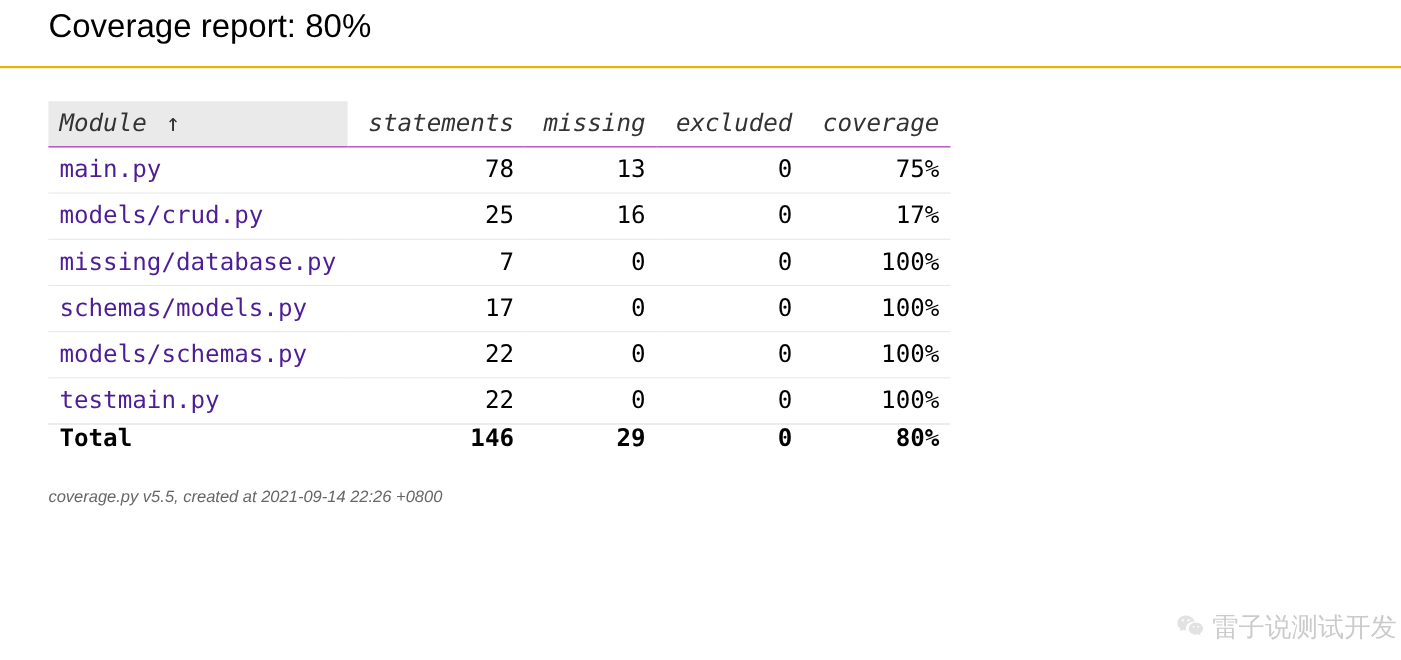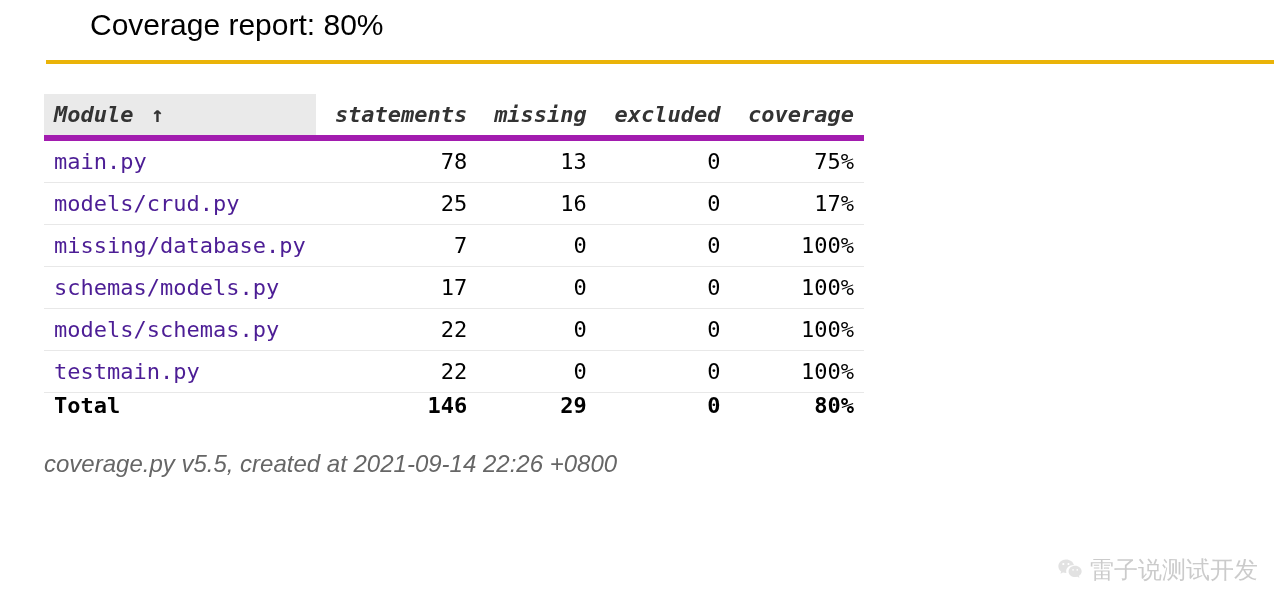--- a/index.html
+++ b/index.html
@@ -6,22 +6,21 @@
   body {
     margin: 0;
     padding: 0;
     font-family: -apple-system, BlinkMacSystemFont, "Segoe UI", Helvetica, Arial, sans-serif;
     background: #fff;
     color: #000;
     width: 1274px;
   }
   .header {
     padding: 8px 44px 18px 44px;
-    border-bottom: 4px solid #eab308;
-    margin-left: 46px;
+    border-bottom: 2px solid #eab308;
   }
   .header h1 {
     font-size: 30px;
     font-weight: 400;
     margin: 0;
   }
   .content {
     padding: 30px 44px 0 44px;
   }
   table {
@@ -32,23 +31,23 @@
     text-align: right;
     padding: 8px 10px;
     font-family: ui-monospace, SFMono-Regular, Menlo, Consolas, monospace;
     font-size: 22px;
     font-weight: 400;
     border-bottom: 1px solid #e8e8e8;
     white-space: nowrap;
   }
   th {
     font-style: italic;
-    font-weight: 700;
+    font-weight: 400;
     color: #333;
-    border-bottom: 6px solid #a21caf;
+    border-bottom: 1px solid #a21caf;
   }
   th.module-col, td.module-col {
     text-align: left;
     width: 260px;
   }
   th.module-col {
     background: #eaeaea;
   }
   .sort-arrow {
     display: inline-block;
@@ -61,26 +60,26 @@
   }
   tr.total td {
     font-weight: 700;
     border-bottom: none;
     padding-top: 0;
   }
   .footer {
     padding: 24px 44px;
     font-style: italic;
     color: #666;
-    font-size: 24px;
+    font-size: 15px;
     font-family: -apple-system, BlinkMacSystemFont, "Segoe UI", Helvetica, Arial, sans-serif;
   }
   .watermark {
     position: fixed;
-    right: 16px;
+    right: 4px;
     bottom: 14px;
     color: rgba(160,160,160,0.55);
     font-size: 24px;
     display: flex;
     align-items: center;
     gap: 6px;
     pointer-events: none;
   }
   .watermark .wm-icon {
     width: 28px;

